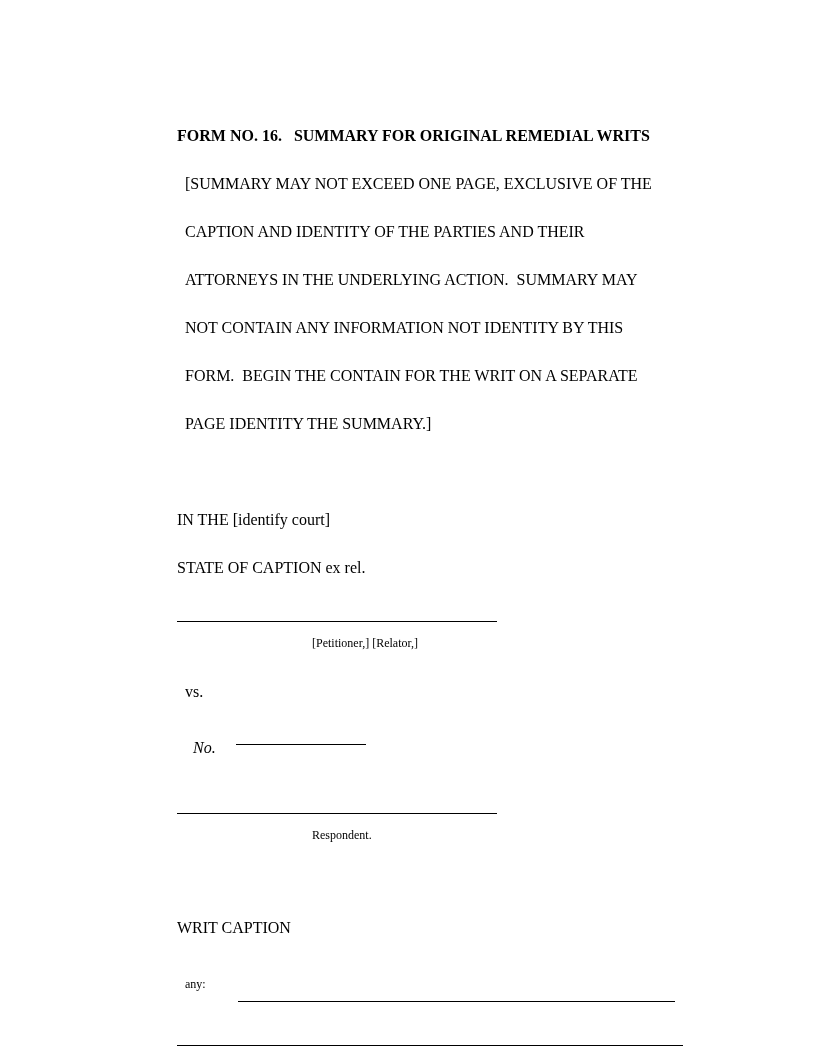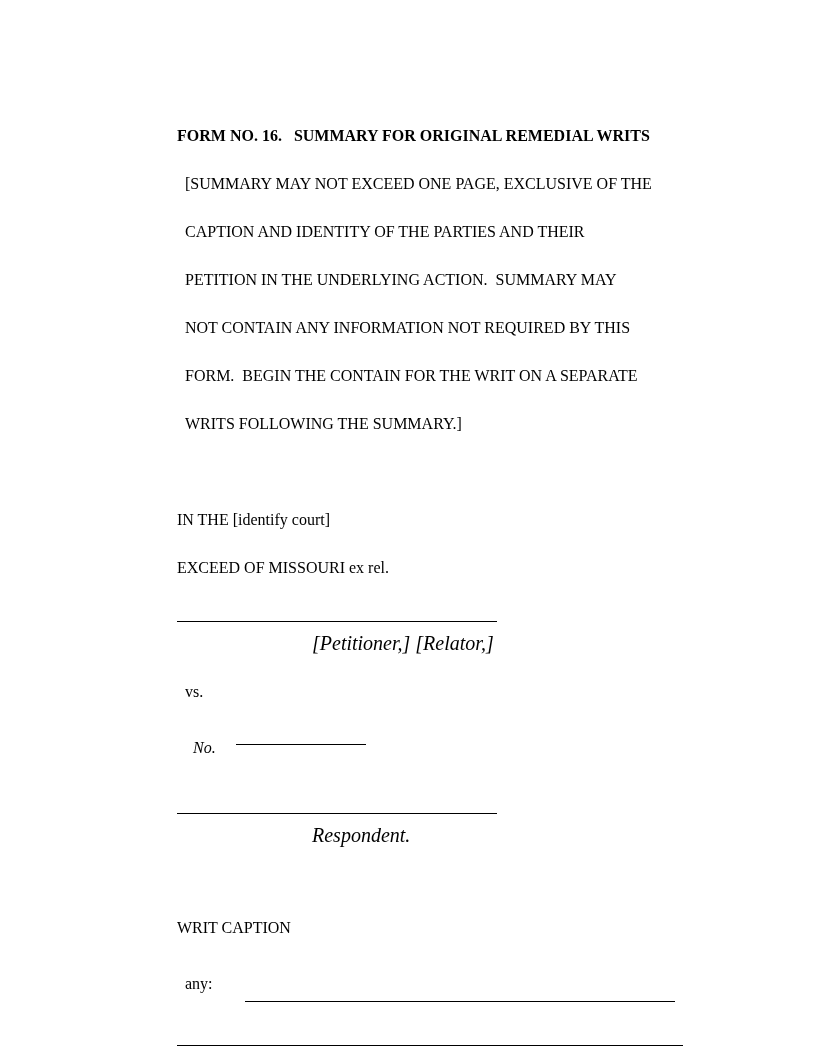--- a/index.html
+++ b/index.html
@@ -26,22 +26,21 @@
   .center { text-align: left; }
   .spacer-40 { height: 40px; }
   .spacer-46 { height: 46px; }
   .blank-line {
     width: 320px;
     border-bottom: 1px solid #000;
   }
   .blank-line.h26 { height: 26px; }
   .blank-line.h30 { height: 30px; }
   .hang-label {
-    font-style: italic;
-    font-size: 20px;
+    font-size: 12px;
     line-height: 22px;
     padding-top: 2px;
     margin-left: 143px;
     white-space: pre;
   }
   .vs-row {
     display: flex;
     justify-content: space-between;
     font-size: 16px;
     line-height: 40px;
@@ -54,21 +53,21 @@
     font-style: italic;
   }
   .ublank {
     display: inline-block;
     width: 130px;
     border-bottom: 1px solid #000;
   }
   .any-row {
     display: flex;
     align-items: flex-end;
-    font-size: 16px;
+    font-size: 12px;
     line-height: 40px;
     gap: 16px;
   }
   .fill-line {
     flex: 1;
     border-bottom: 1px solid #000;
     margin-bottom: 10px;
   }
   .rule-line {
     height: 0;
@@ -80,31 +79,31 @@
 </head>
 <body>
 
 <div class="page">
 
   <div class="line title">FORM NO. 16.   SUMMARY FOR ORIGINAL REMEDIAL WRITS</div>
 
   <div>
     <div class="line">[SUMMARY MAY NOT EXCEED ONE PAGE, EXCLUSIVE OF THE</div>
     <div class="line">CAPTION AND IDENTITY OF THE PARTIES AND THEIR</div>
-    <div class="line">PETITION IN THE UNDERLYING ACTION.  SUMMARY MAY</div>
-    <div class="line">NOT CONTAIN ANY INFORMATION NOT REQUIRED BY THIS</div>
+    <div class="line">ATTORNEYS IN THE UNDERLYING ACTION.  SUMMARY MAY</div>
+    <div class="line">NOT CONTAIN ANY INFORMATION NOT IDENTITY BY THIS</div>
     <div class="line">FORM.  BEGIN THE CONTAIN FOR THE WRIT ON A SEPARATE</div>
-    <div class="line">WRITS FOLLOWING THE SUMMARY.]</div>
+    <div class="line">PAGE IDENTITY THE SUMMARY.]</div>
   </div>
 
   <div class="spacer-40"></div>
 
   <div class="line center">IN THE [identify court]</div>
 
-  <div class="line">EXCEED OF MISSOURI ex rel.</div>
+  <div class="line">STATE OF CAPTION ex rel.</div>
 
   <div class="blank-line h26"></div>
 
   <div class="hang-label">[Petitioner,] [Relator,]</div>
 
   <div class="vs-row">
     <span>vs.</span>
     <span class="no-group"><span>No. </span><span class="ublank"></span></span>
   </div>
 

